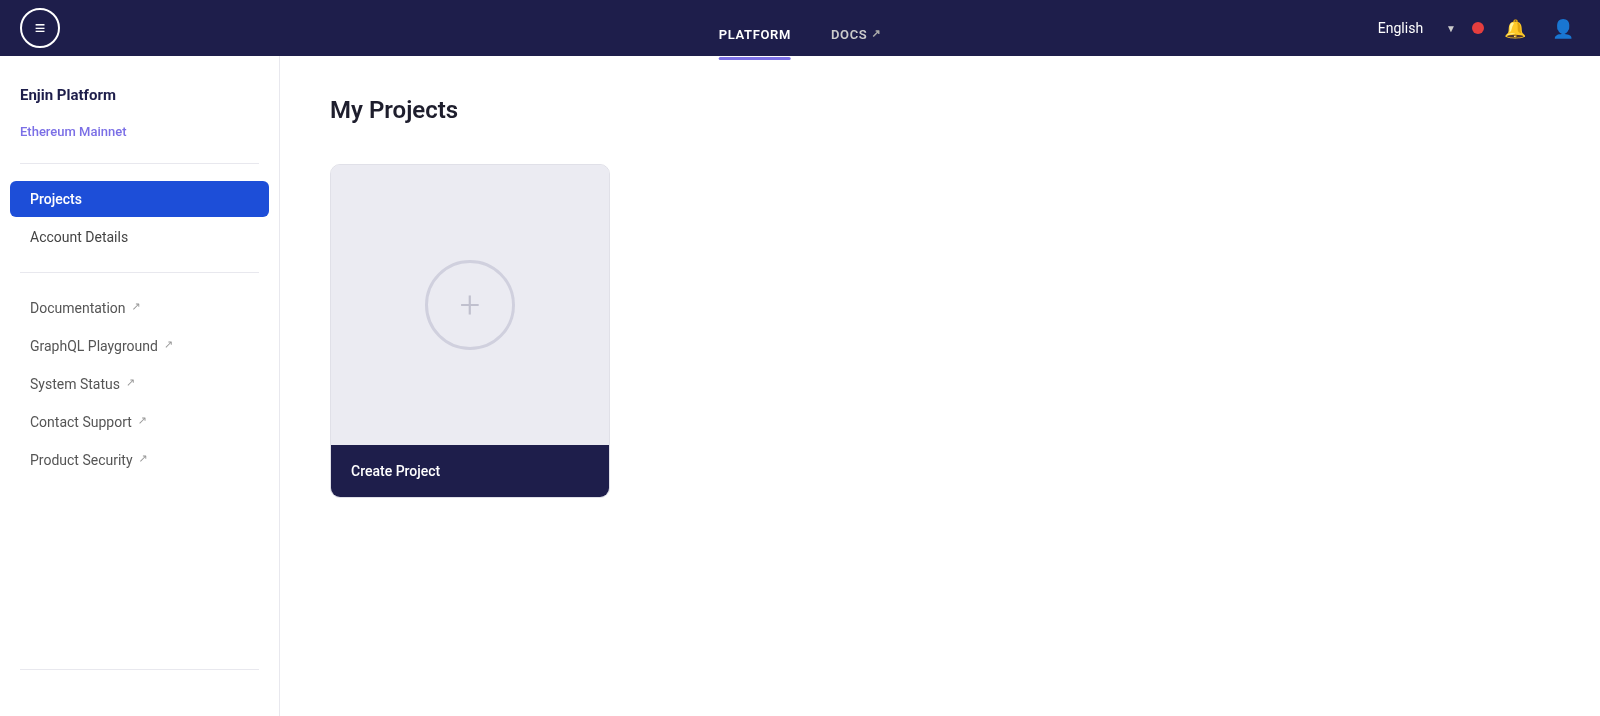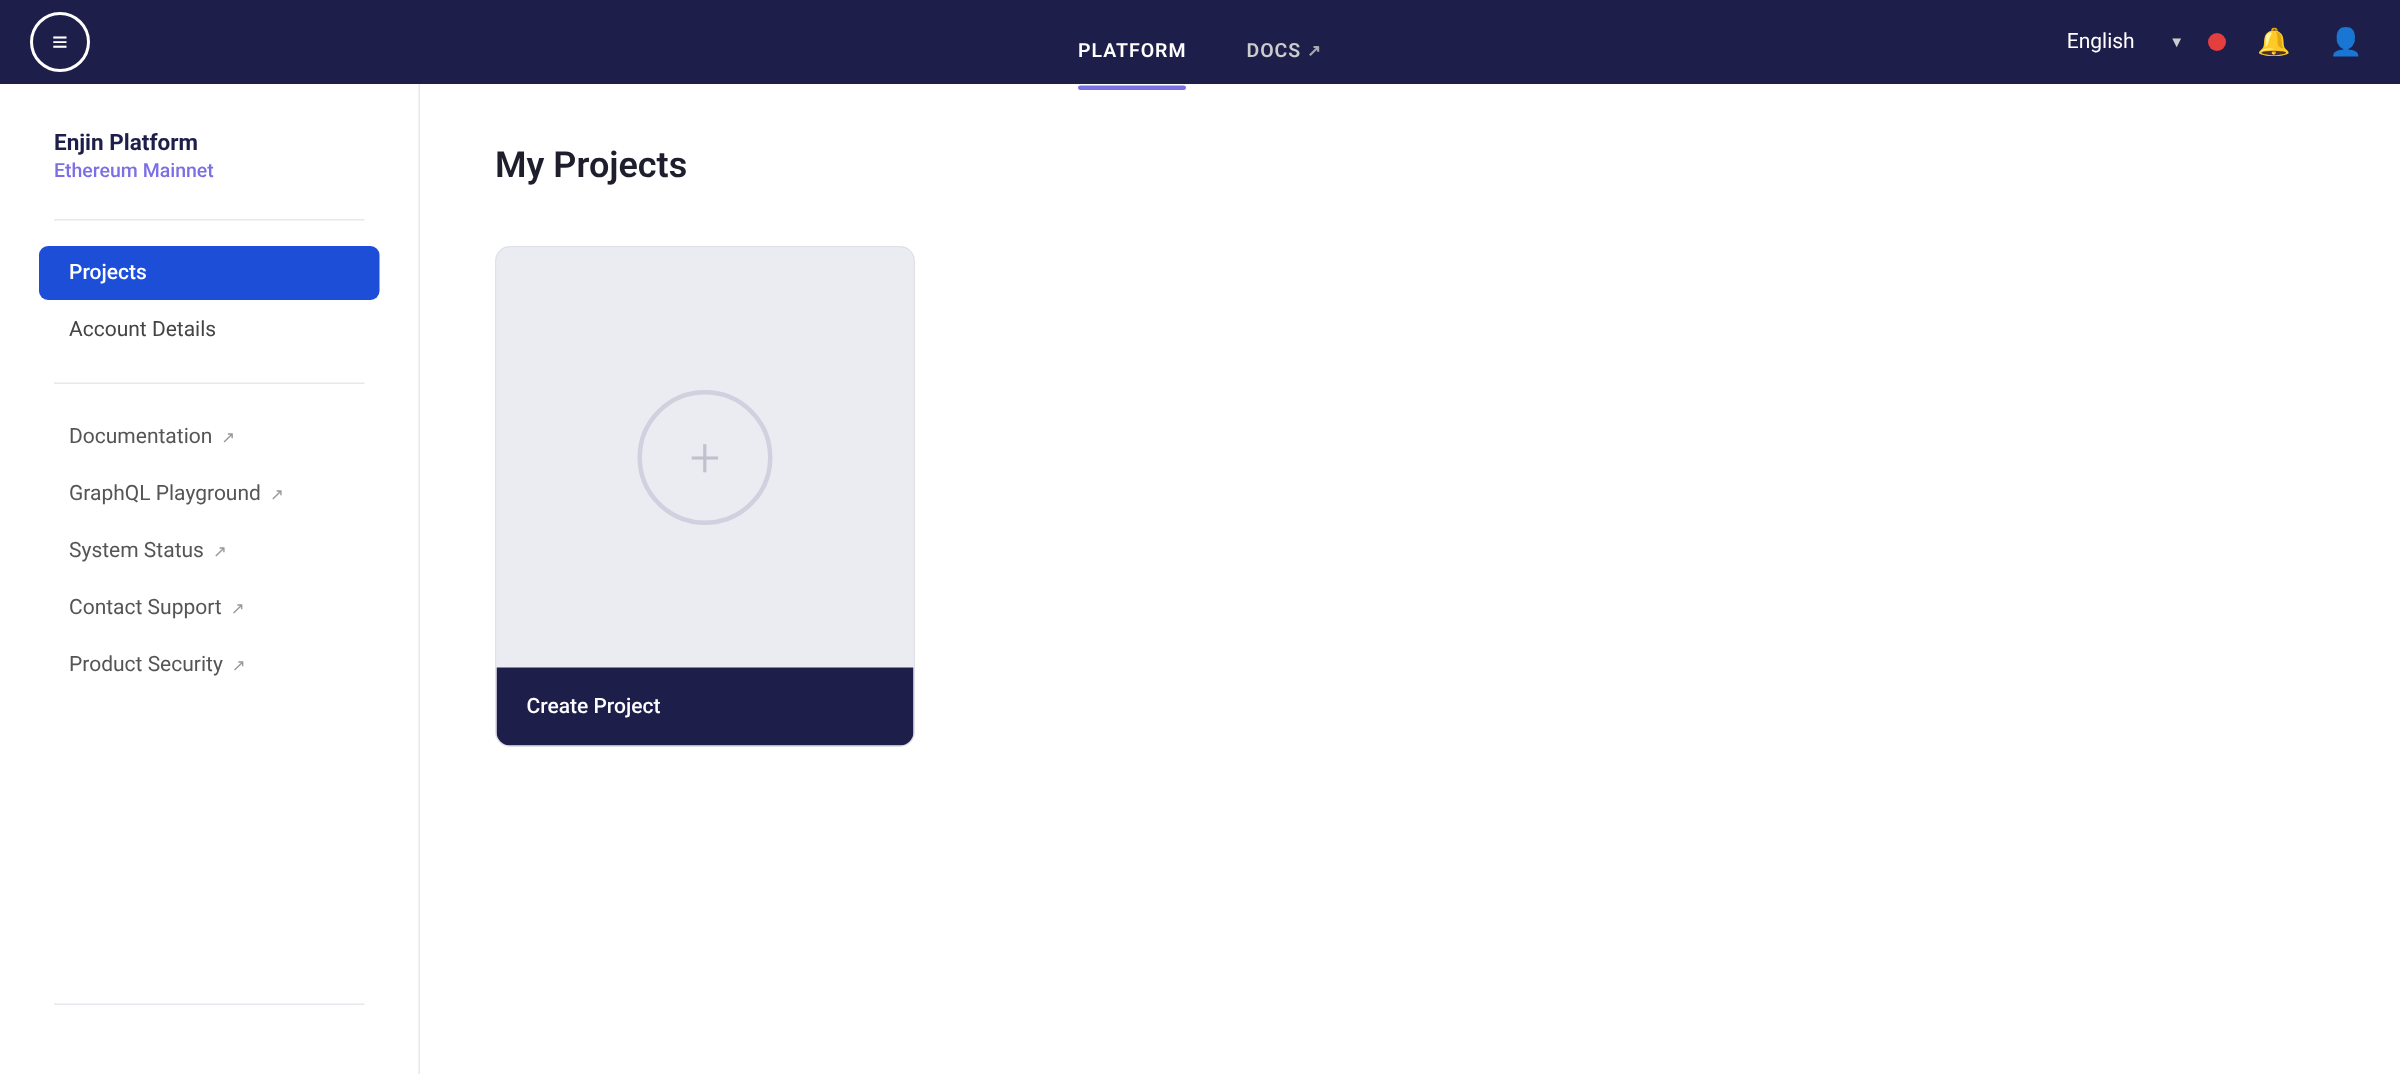--- a/index.html
+++ b/index.html
@@ -125,41 +125,41 @@
     .layout {
       display: flex;
       height: calc(716px - 56px);
     }
 
     
     .sidebar {
       width: 280px;
       background: #fff;
       border-right: 1px solid #e8e8ee;
-      padding: 30px 16px;
+      padding: 30px 0;
       flex-shrink: 0;
       display: flex;
       flex-direction: column;
     }
 
     .sidebar-brand {
       padding: 0 20px 20px 20px;
     }
 
     .sidebar-brand-name {
       font-size: 15px;
       font-weight: 700;
       color: #1e1e4b;
     }
 
     .sidebar-brand-sub {
       font-size: 13px;
       color: #7b6fe6;
       font-weight: 500;
-      margin-top: 3px;
+      margin-top: 20px;
     }
 
     .sidebar-divider {
       height: 1px;
       background: #e8e8ee;
       margin: 4px 20px 16px 20px;
     }
 
     .sidebar-nav-item {
       padding: 10px 20px;
@@ -175,21 +175,21 @@
       color: #fff;
       font-weight: 500;
     }
 
     .sidebar-external-item {
       padding: 10px 20px;
       font-size: 14px;
       color: #555;
       cursor: pointer;
       display: flex;
-      align-items: center;
+      align-items: flex-start;
       gap: 6px;
       margin: 1px 10px;
       border-radius: 6px;
     }
 
     .ext-link-icon {
       font-size: 11px;
       color: #999;
     }
 

